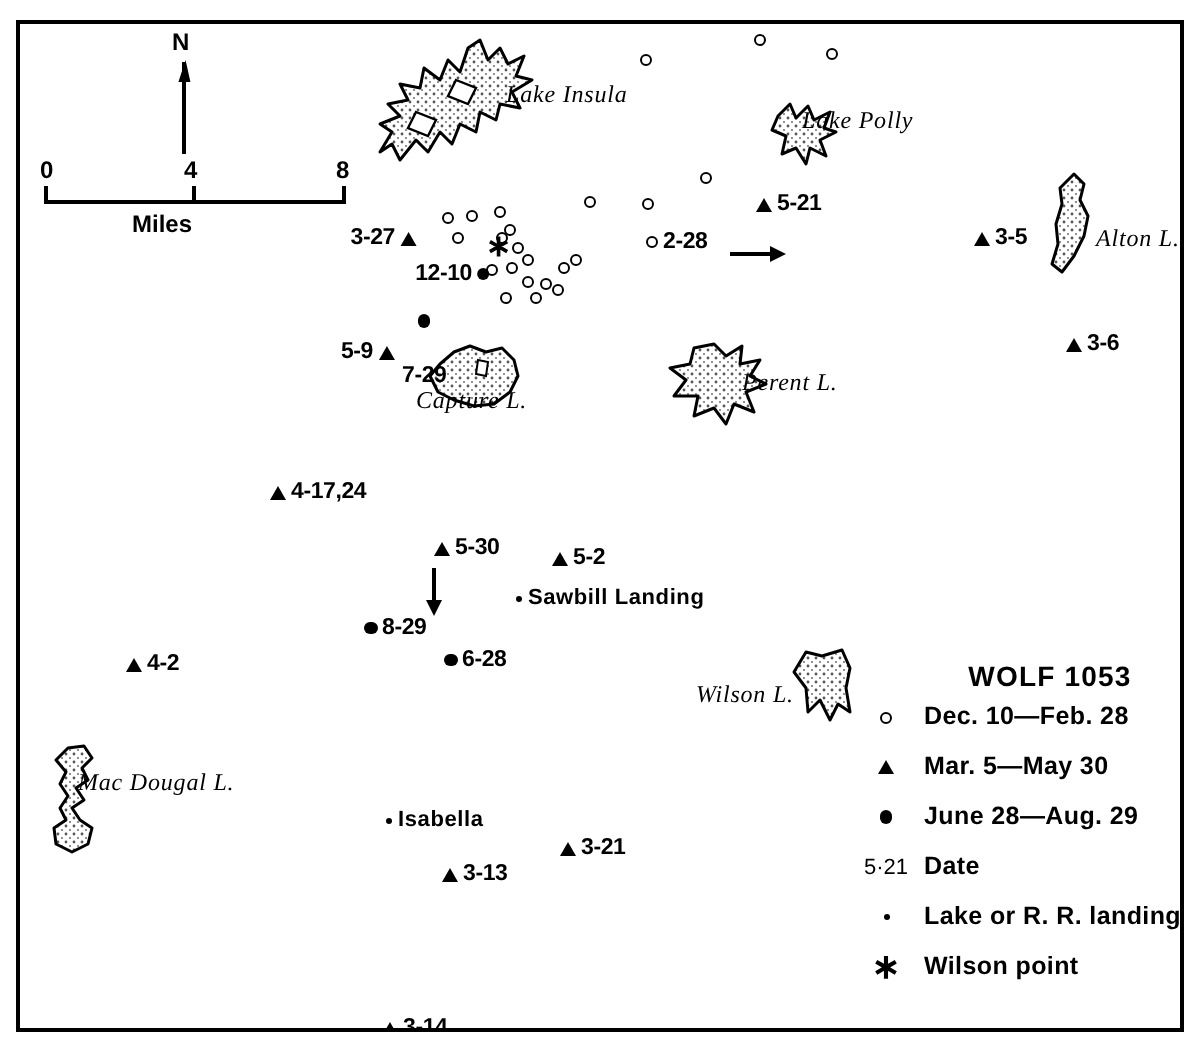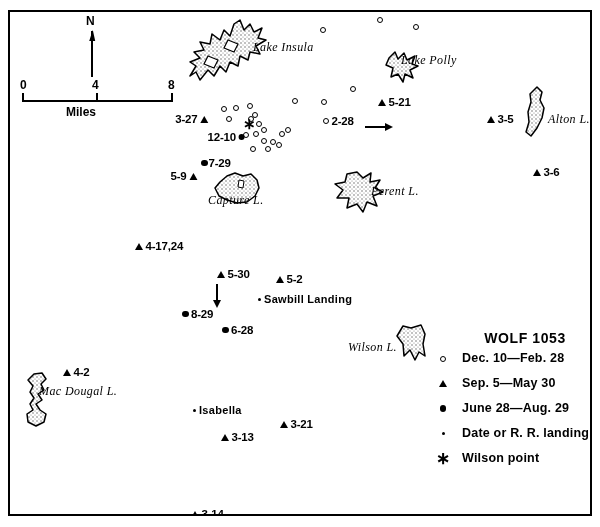--- a/index.html
+++ b/index.html
@@ -161,21 +161,21 @@
         <div class="date-lbl">3-27</div>
         <div class="m-tri"></div>
       </div>
       <div class="abs" style="display: flex; align-items: center; gap: 2.5px; left: 235px; top: 119px; transform: translateX(-100%);">
         <div class="date-lbl">12-10</div>
         <div class="m-filled"></div>
       </div>
       <div class="abs" style="display: flex; align-items: center; gap: 2.5px; left: 233px; top: 112px;">
         <div class="m-star">∗</div>
       </div>
-      <div class="abs" style="display: flex; align-items: center; gap: 1px; left: 191px; top: 145px;">
+      <div class="abs" style="display: flex; align-items: center; gap: 18px; left: 191px; top: 145px; flex-direction: column;">
         <div class="m-filled"></div>
         <div class="date-lbl">7-29</div>
       </div>
       <div class="abs" style="display: flex; align-items: center; gap: 2.5px; left: 187px; top: 158px; transform: translateX(-100%);">
         <div class="date-lbl">5-9</div>
         <div class="m-tri"></div>
       </div>
       <div class="abs" style="display: flex; align-items: center; gap: 2.5px; left: 368px; top: 84px;">
         <div class="m-tri"></div>
         <div class="date-lbl">5-21</div>
@@ -205,21 +205,21 @@
         <div class="date-lbl">5-2</div>
       </div>
       <div class="abs" style="display: flex; align-items: center; gap: 2.5px; left: 172px; top: 296px;">
         <div class="m-filled"></div>
         <div class="date-lbl">8-29</div>
       </div>
       <div class="abs" style="display: flex; align-items: center; gap: 2.5px; left: 212px; top: 312px;">
         <div class="m-filled"></div>
         <div class="date-lbl">6-28</div>
       </div>
-      <div class="abs" style="display: flex; align-items: center; gap: 2.5px; left: 53px; top: 314px; margin-top: 40px;">
+      <div class="abs" style="display: flex; align-items: center; gap: 2.5px; left: 53px; top: 314px;">
         <div class="m-tri"></div>
         <div class="date-lbl">4-2</div>
       </div>
       <div class="abs" style="display: flex; align-items: center; gap: 2.5px; left: 270px; top: 406px;">
         <div class="m-tri"></div>
         <div class="date-lbl">3-21</div>
       </div>
       <div class="abs" style="display: flex; align-items: center; gap: 2.5px; left: 211px; top: 419px;">
         <div class="m-tri"></div>
         <div class="date-lbl">3-13</div>
@@ -245,33 +245,39 @@
         <div class="row">
           <div class="sym">
             <div class="m-open"></div>
           </div>
           <div class="txt">Dec. 10—Feb. 28</div>
         </div>
         <div class="row">
           <div class="sym">
             <div class="m-tri"></div>
           </div>
-          <div class="txt">Sep. 5—May 30</div>
+          <div class="txt">Mar. 5—May 30</div>
         </div>
         <div class="row">
           <div class="sym">
             <div class="m-filled"></div>
           </div>
           <div class="txt">June 28—Aug. 29</div>
         </div>
         <div class="row">
           <div class="sym">
+            <div class="symdate">5·21</div>
+          </div>
+          <div class="txt">Date</div>
+        </div>
+        <div class="row">
+          <div class="sym">
             <div class="m-town"></div>
           </div>
-          <div class="txt">Date or R. R. landing</div>
+          <div class="txt">Lake or R. R. landing</div>
         </div>
         <div class="row">
           <div class="sym">
             <div style="font-size: 17px; font-weight: bold; line-height: 1;">∗</div>
           </div>
           <div class="txt">Wilson point</div>
         </div>
       </div>
   </div>
 

